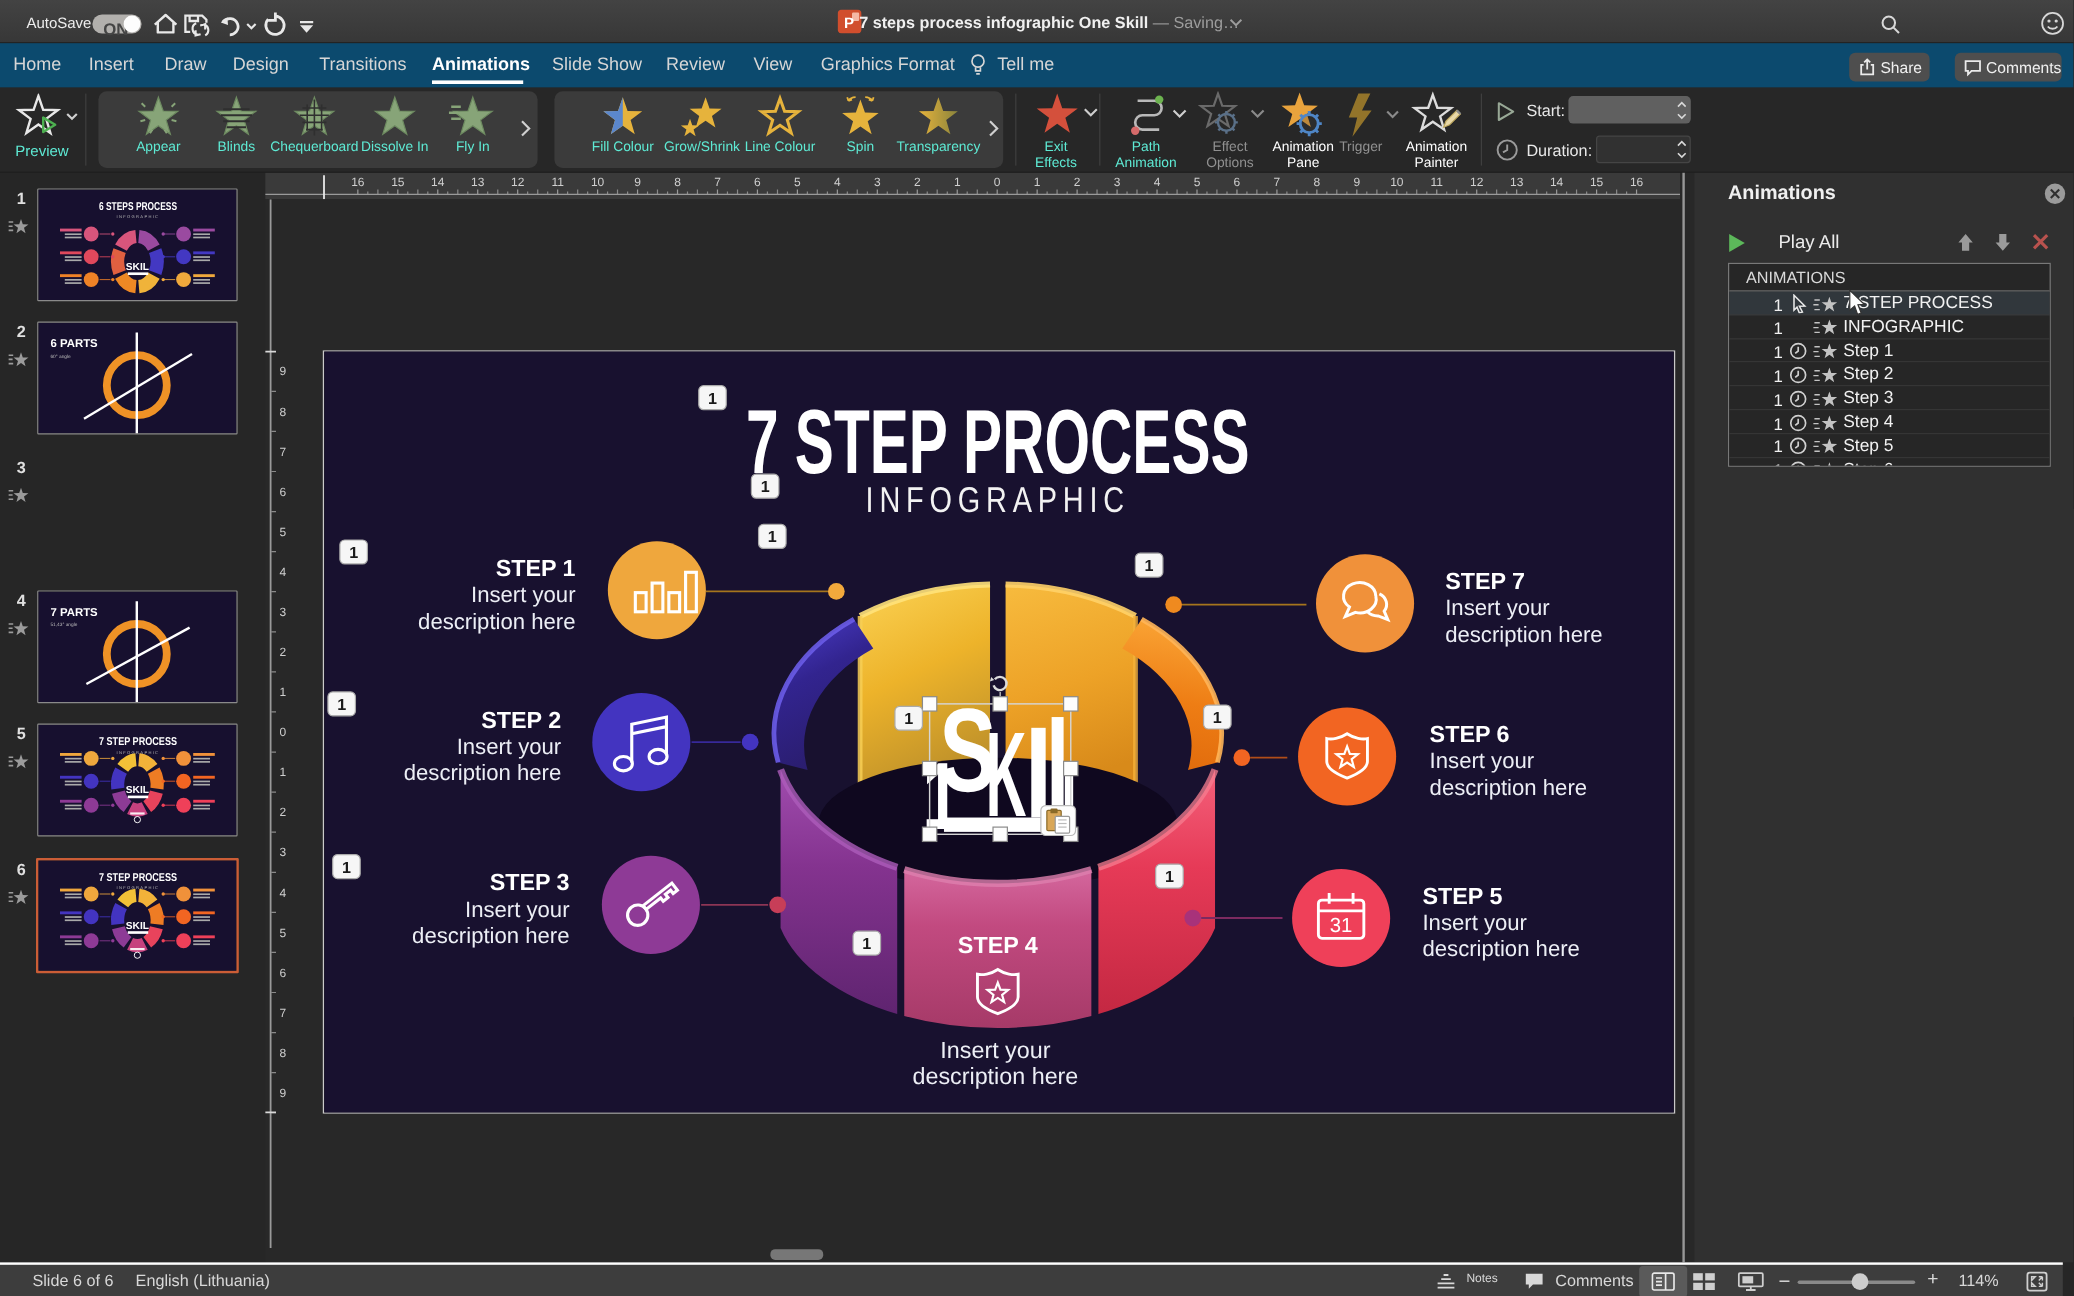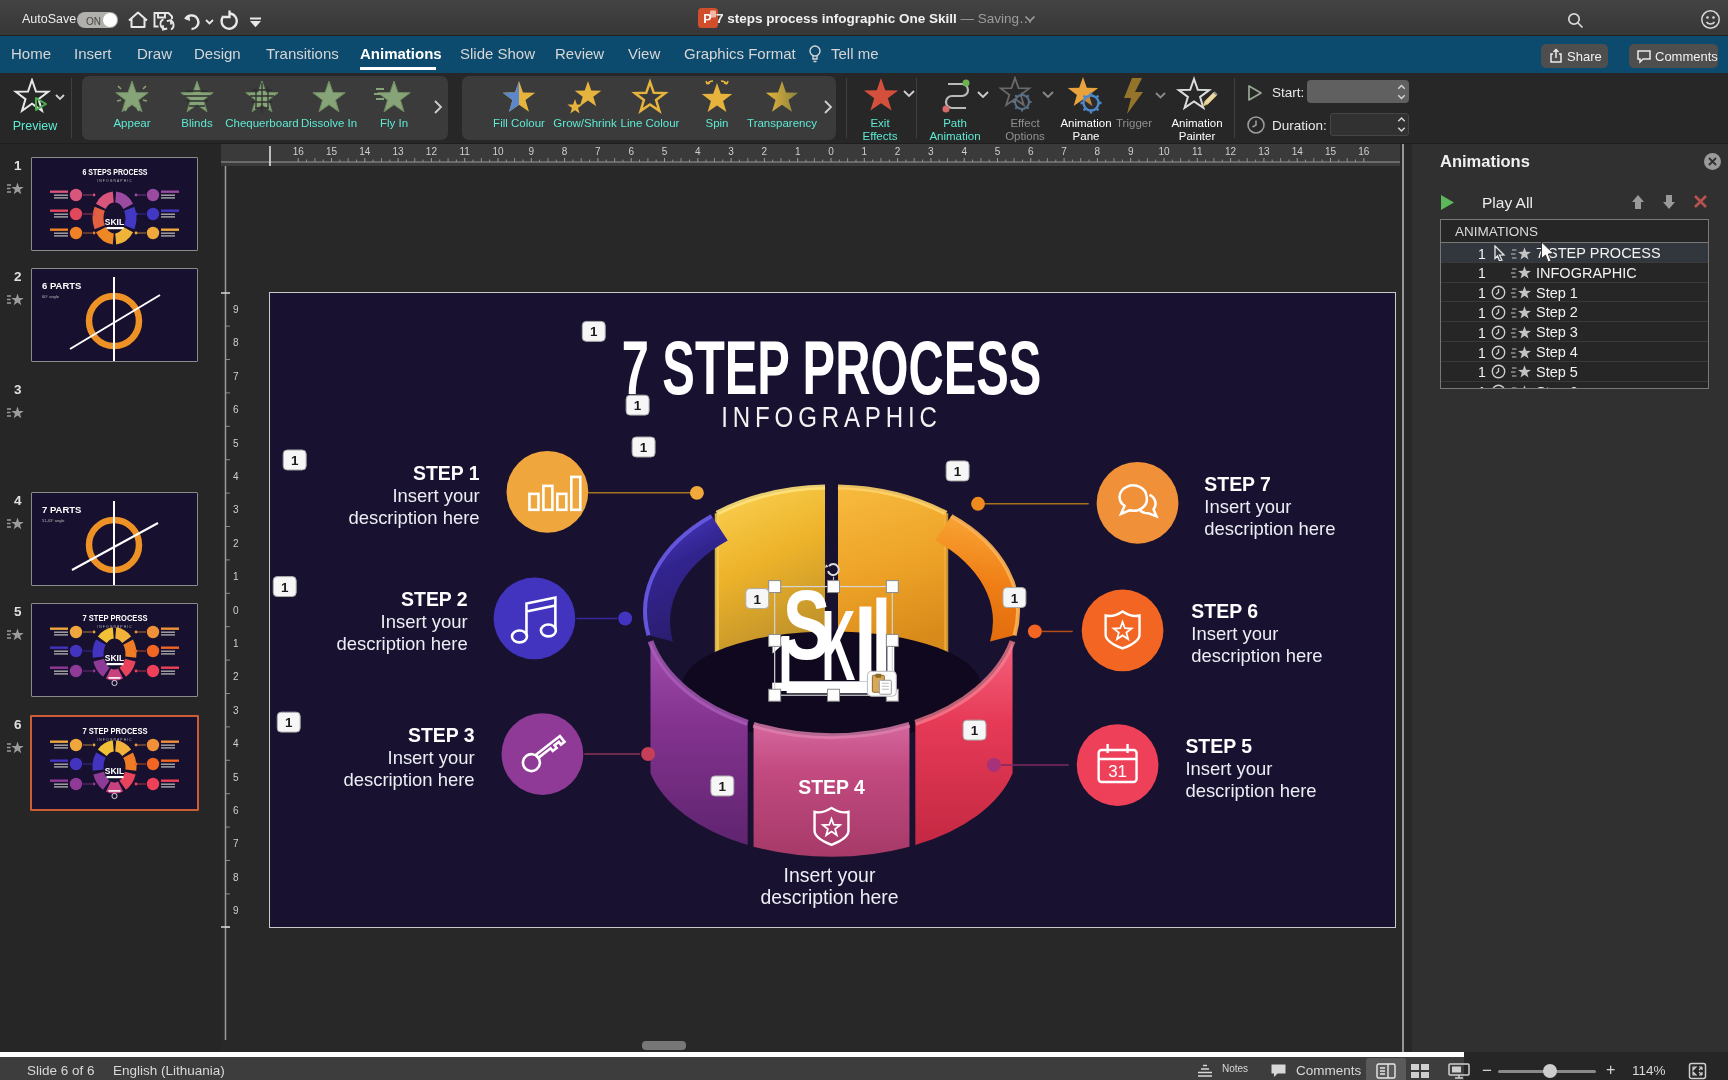--- a/index.html
+++ b/index.html
@@ -6,21 +6,21 @@
 .abs{position:absolute;}
 #page{position:relative;width:1728px;height:1080px;}
 .lbl{font-size:11.5px;color:#5eead4;text-align:center;line-height:12.5px;}
 .menu{font-size:15px;color:#d6d6d6;}
 </style></head><body>
 <div id="page">
 
 <div class="abs" style="left:0;top:0;width:1728px;height:36px;background:linear-gradient(#434343,#373737);border-bottom:1px solid #232323;">
  <div class="abs" style="left:22px;top:12px;font-size:12.5px;color:#ededed;">AutoSave</div>
  <div class="abs" style="left:77px;top:12px;width:41px;height:16px;border-radius:8px;background:#b2b0ad;">
-   <div class="abs" style="left:9px;top:4px;font-size:10px;font-weight:normal;color:#454545;">ON</div>
+   <div class="abs" style="left:9px;top:4px;font-size:14px;font-weight:bold;color:#454545;">ON</div>
    <div class="abs" style="right:1px;top:1px;width:14px;height:14px;border-radius:50%;background:#fdfdfd;"></div>
  </div>
  <svg class="abs" style="left:125px;top:7px;" width="145" height="26" viewBox="0 0 145 26" fill="none" stroke="#e8e8e8" stroke-width="2">
    <path d="M4 13.5 L13 5.5 L22 13.5 M6.5 11.5 V20 H19.5 V11.5" stroke-linejoin="round"></path>
    <path d="M33.5 19.5 H29.5 V6 h14 l3.5 3.5 V12 M33 6 v4.5 h7 V6" stroke-width="1.9"></path>
    <path d="M44.5 13.2 a5 5 0 0 1 1.5 9.3 M39.5 21.8 a5 5 0 0 1 -1 -9.5 M46 17.5 l0 -4.3 l-4.2 1 M38 18.2 l0 4.3 l4.2 -1" stroke-width="1.8"></path>
    <path d="M60.5 11.5 c3.5 -4.5 10.5 -4 12.5 1.5 c1.8 5 -2.5 9 -6.5 9" stroke-width="2.3"></path>
    <path d="M64.5 7.5 l-5.5 4.2 l6 2.2" fill="#e8e8e8" stroke="none"></path>
    <path d="M81 13 l3.5 3.5 l3.5 -3.5" stroke-width="1.8"></path>
    <path d="M104.5 6.5 a7.6 7.6 0 1 1 -6 2.5" stroke-width="2.3"></path>
@@ -990,21 +990,21 @@
               <path d="M1 3 h4.5 M0 7 h4.5 M1 11 h4.5"></path>
             </g>
           </svg>
           <div class="abs" style="left:95px;top:2px;font-size:14.5px;color:#f2f2f2;">Step 6</div>
         </div>
       </div>
       <svg class="abs" style="left:128px;top:97px;" width="17" height="24" viewBox="0 0 17 24">
         <path d="M1.5 1 L1.5 17.5 L5.5 14 L8 21 L11 19.8 L8.3 13 L13.5 12.6 Z" fill="#fdfdfd" stroke="#333" stroke-width="1"></path>
       </svg>
     </div>
-    <div class="abs" style="left:0;top:1052px;width:1464px;height:28px;background:#3d3d3d;border-top:5px solid #ffffff;">
+    <div class="abs" style="left:0;top:1052px;width:1719px;height:28px;background:#3d3d3d;border-top:2px solid #ffffff;">
       <div class="abs" style="left:27px;top:6px;font-size:13.5px;color:#d8d8d8;">Slide 6 of 6</div>
       <div class="abs" style="left:113px;top:6px;font-size:13.5px;color:#d8d8d8;">English (Lithuania)</div>
       <svg class="abs" style="left:1196px;top:6px;" width="18" height="16" viewBox="0 0 18 16" stroke="#d8d8d8" stroke-width="1.5" fill="none">
         <path d="M2 13 h14 M2 9.5 h14 M5 6 h8 M7 2.5 h4"></path>
       </svg>
       <div class="abs" style="left:1222px;top:6px;font-size:10px;color:#d8d8d8;">Notes</div>
       <svg class="abs" style="left:1270px;top:6px;" width="17" height="16" viewBox="0 0 17 16">
         <path d="M1.5 1.5 h14 v9 h-8 l-3.5 3.5 v-3.5 h-2.5 z" fill="#d8d8d8"></path>
       </svg>
       <div class="abs" style="left:1296px;top:6px;font-size:13.5px;color:#d8d8d8;">Comments</div>

